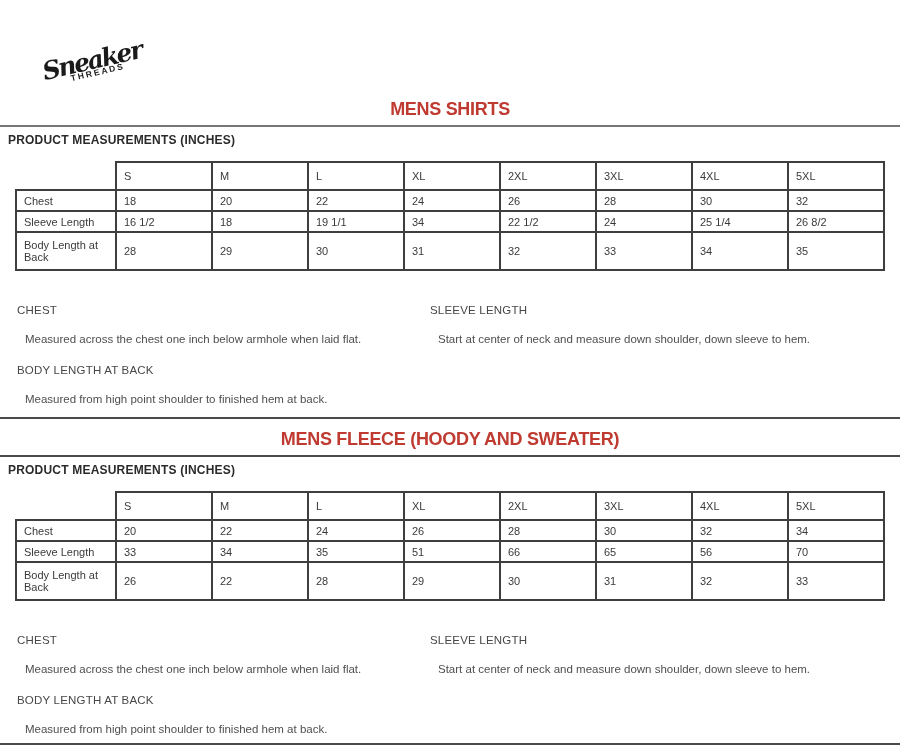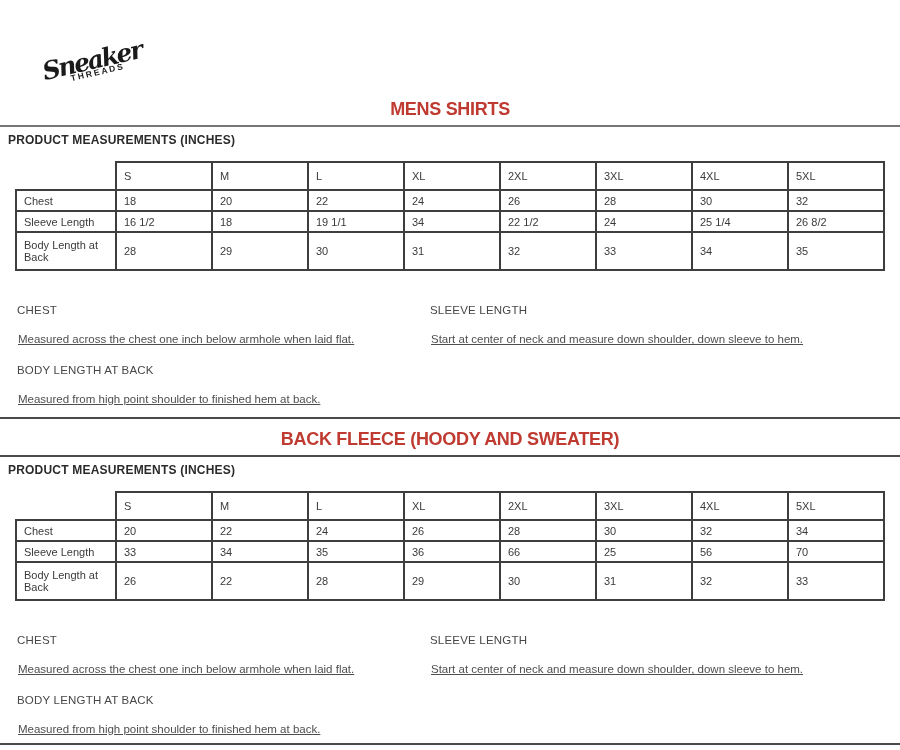--- a/index.html
+++ b/index.html
@@ -73,22 +73,21 @@
   .notes{position:absolute;width:400px;}
   .notes.right{width:390px;}
   .note-h{
     font-size:11.5px;font-weight:normal;color:#474747;
     letter-spacing:0.2px;
     margin:0 0 10px 0;
   }
   .note-p{
     font-size:11.5px;color:#4f4f4f;
     line-height:26px;
-    margin:0 0 12px 1px;
-    text-decoration:underline;
+    margin:0 0 12px 8px;
   }
 </style>
 </head>
 <body>
 
 <div class="logo">
   <div class="logo-script">Sneaker</div>
   <div class="logo-sub">THREADS</div>
 </div>
 
@@ -164,21 +163,21 @@
   <p class="note-p">Measured across the chest one inch below armhole when laid flat.</p>
   <h3 class="note-h">BODY LENGTH AT BACK</h3>
   <p class="note-p">Measured from high point shoulder to finished hem at back.</p>
 </div>
 <div class="notes right" style="left:430px;top:304px;">
   <h3 class="note-h">SLEEVE LENGTH</h3>
   <p class="note-p">Start at center of neck and measure down shoulder, down sleeve to hem.</p>
 </div>
 
 <div class="rule dark" style="top:417px;"></div>
-<h1 class="sec-title" style="top:429px;">BACK FLEECE (HOODY AND SWEATER)</h1>
+<h1 class="sec-title" style="top:429px;">MENS FLEECE (HOODY AND SWEATER)</h1>
 <div class="rule dark" style="top:455px;"></div>
 
 <h2 class="pm-heading" style="top:463px;">PRODUCT MEASUREMENTS (INCHES)</h2>
 
 <table class="size-table" style="top:491px;">
   <colgroup>
       <col style="width:100px;">
       <col>
       <col>
       <col>
@@ -211,23 +210,23 @@
         <td>28</td>
         <td>30</td>
         <td>32</td>
         <td>34</td>
       </tr>
       <tr>
         <th>Sleeve Length</th>
         <td>33</td>
         <td>34</td>
         <td>35</td>
-        <td>36</td>
+        <td>51</td>
         <td>66</td>
-        <td>25</td>
+        <td>65</td>
         <td>56</td>
         <td>70</td>
       </tr>
       <tr>
         <th>Body Length at Back</th>
         <td>26</td>
         <td>22</td>
         <td>28</td>
         <td>29</td>
         <td>30</td>

